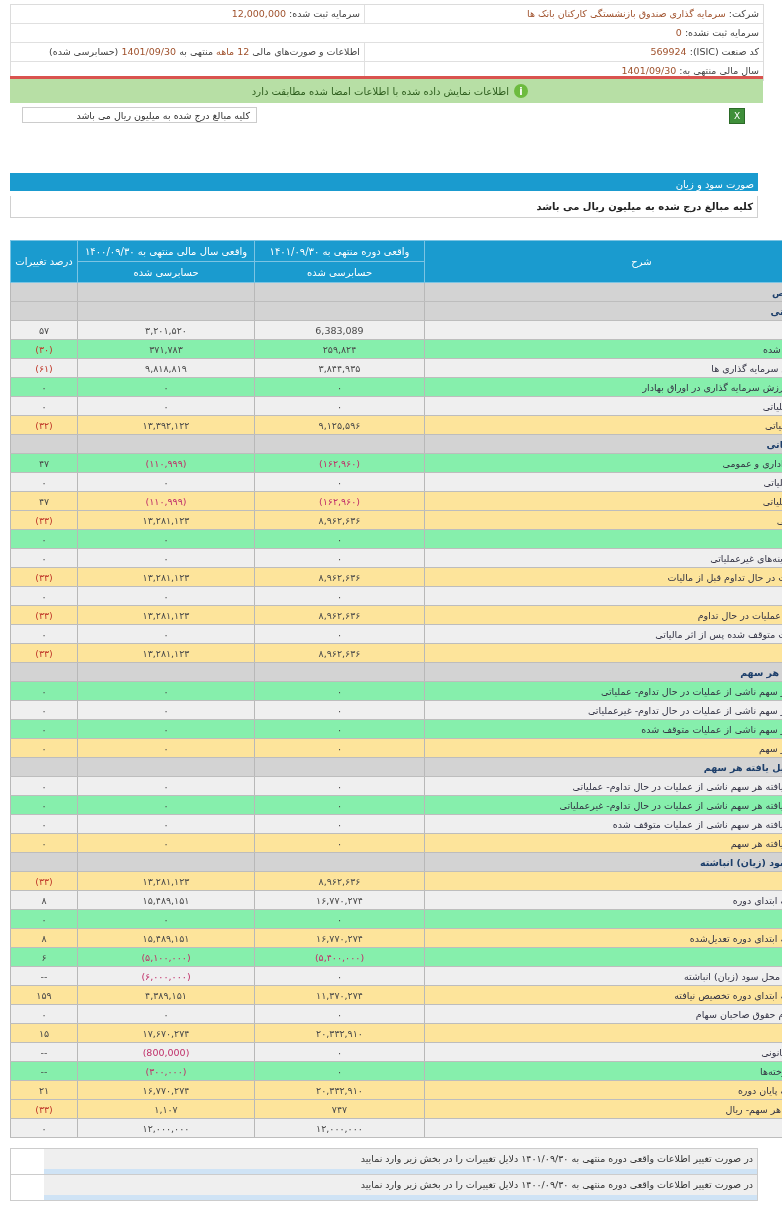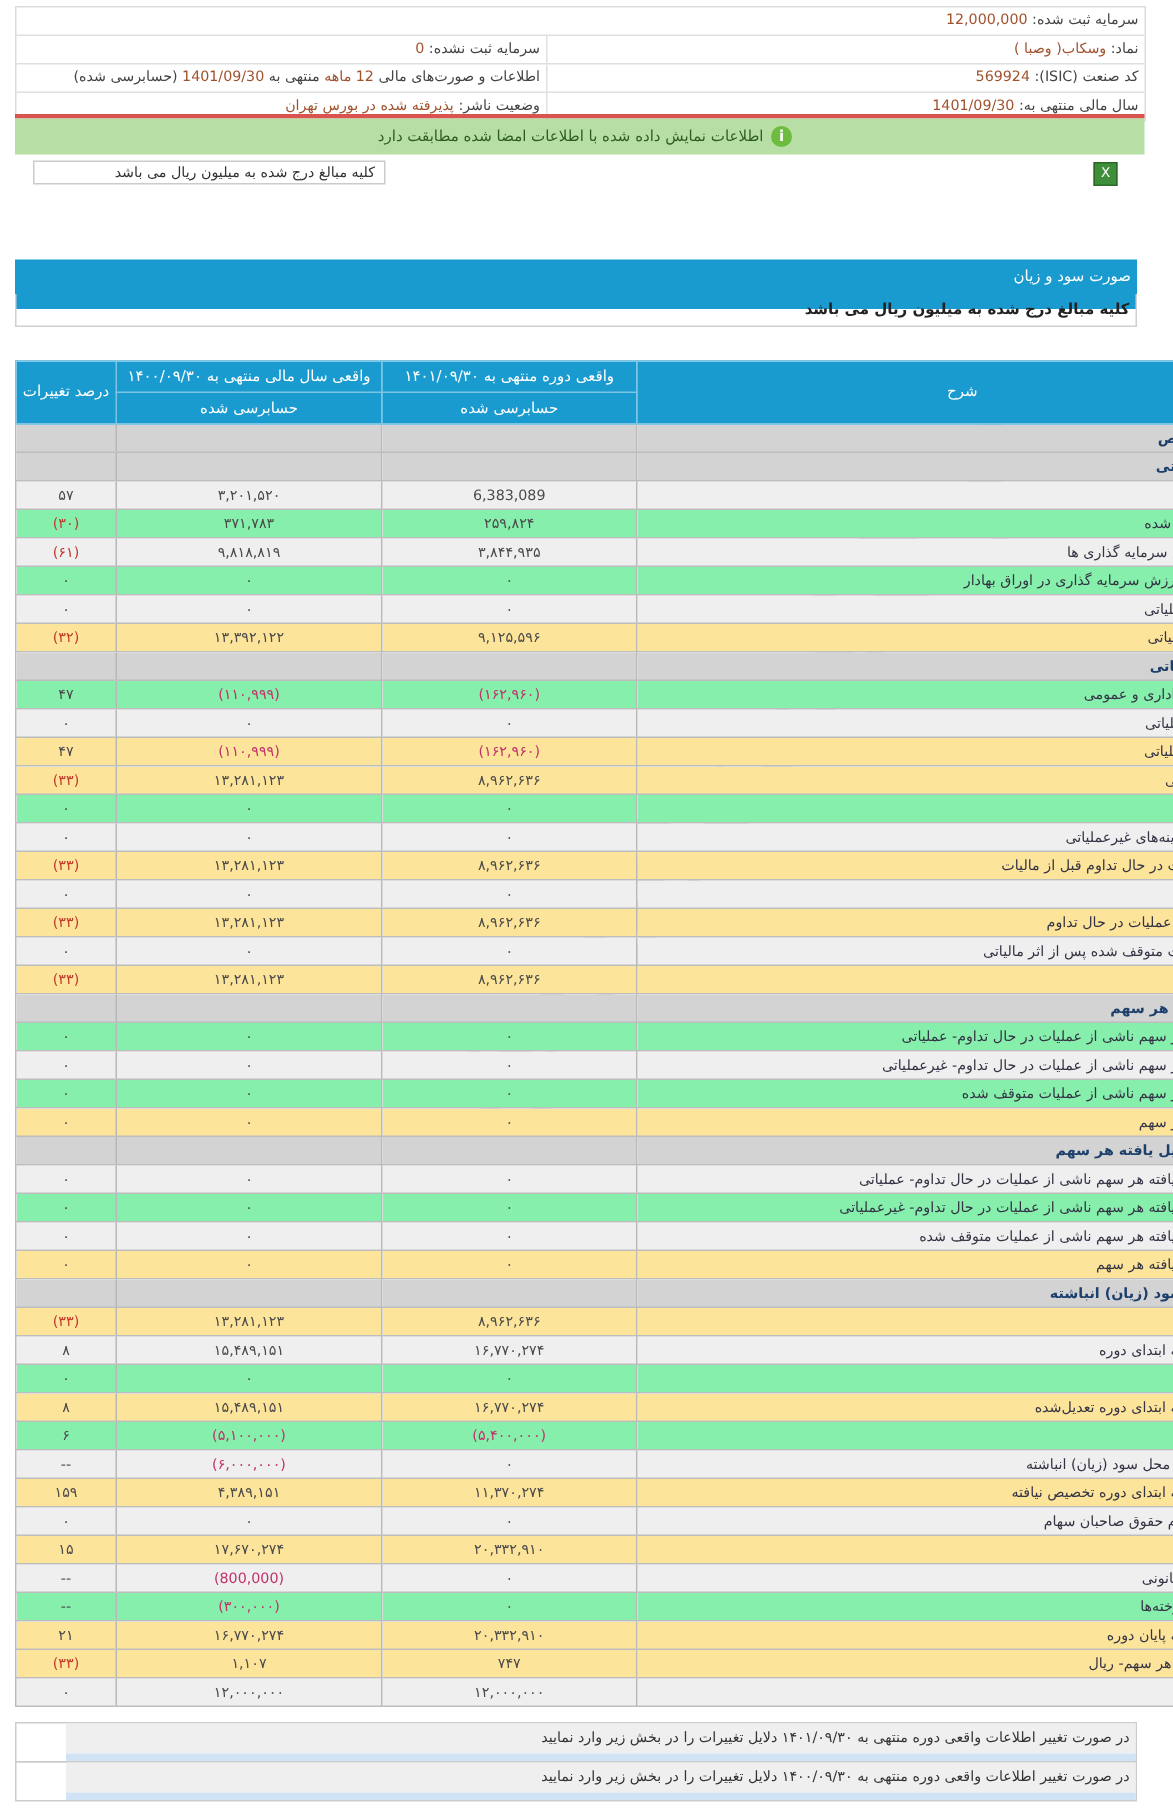--- a/index.html
+++ b/index.html
@@ -13,21 +13,21 @@
   .val { color:#a0522d; }
   .red-bar { position:absolute; left:10px; top:76px; width:753px; height:3px; background:#d9534f; }
   .green-bar { position:absolute; left:10px; top:79px; width:753px; height:24px; background:#b7dfa5;
                display:flex; align-items:center; padding-right:235px; box-sizing:border-box; color:#2e5e1e; font-size:10px; }
   .info-ico { width:14px; height:14px; border-radius:50%; background:#6dbb3f; color:#fff; font-size:10px;
               font-weight:bold; display:inline-flex; align-items:center; justify-content:center; margin-left:5px; }
   .excel { position:absolute; left:729px; top:108px; width:14px; height:14px; background:#3f8f3a; border:1px solid #2b6a27;
            color:#fff; font-size:9px; display:flex; align-items:center; justify-content:center; }
   .unit-box { position:absolute; left:22px; top:107px; width:235px; height:16px; border:1px solid #ccc; line-height:16px;
               padding-right:6px; box-sizing:border-box; font-size:9.5px; color:#333; }
-  .sec-head { position:absolute; left:10px; top:173px; width:748px; height:33px; background:#1a9bcf; color:#fff;
+  .sec-head { position:absolute; left:10px; top:173px; width:748px; height:18px; background:#1a9bcf; color:#fff;
               line-height:23px; padding-right:4px; box-sizing:border-box; font-size:10px; }
   .sec-sub { position:absolute; left:10px; top:196px; width:748px; height:22px; border:1px solid #d0d0d0; border-top:none;
              line-height:22px; padding-right:4px; box-sizing:border-box; font-weight:bold; font-size:10px; color:#222; }
   table.main { position:absolute; left:10px; top:240px; width:748px; border-collapse:collapse; table-layout:fixed; }
   table.main th { background:#1a9bcf; color:#fff; font-weight:normal; font-size:10px; border:1px solid #7cc4e3; height:18px; }
   table.main td { height:18px; border:1px solid #b8b8b8; border-top:none; border-bottom:1px solid #bdbdbd; padding:0 3px;
                   white-space:nowrap; overflow:hidden; font-size:9.5px; }
   td.desc { text-align:right; color:#334; }
   td.num { text-align:center; color:#4a4a4a; }
   td.neg { color:#c0306a; }
@@ -41,30 +41,30 @@
   .note .t { height:20px; line-height:20px; background:#efefef; padding-right:4px; font-size:9.5px; }
   .note .s { height:5px; background:#cfe3f5; }
   .watermark { position:absolute; left:200px; top:460px; font-size:80px; color:rgba(120,120,120,0.18);
                transform:rotate(-52deg); direction:ltr; white-space:nowrap; pointer-events:none; font-weight:bold; }
 </style>
 </head>
 <body>
 
 <div class="info-box">
   <div class="info-row">
+    <div class="info-cell right">
+      <span class="lbl">شرکت:</span>
+      <span class="val">سرمایه گذاری صندوق بازنشستگی کارکنان بانک ها</span>
+    </div>
     <div class="info-cell">
       <span class="lbl">سرمایه ثبت شده:</span>
       <span class="val">12,000,000</span>
     </div>
   </div>
   <div class="info-row">
-    <div class="info-cell right">
-      <span class="lbl">نماد:</span>
-      <span class="val">وسکاب( وصبا )</span>
-    </div>
     <div class="info-cell">
       <span class="lbl">سرمایه ثبت نشده:</span>
       <span class="val">0</span>
     </div>
   </div>
   <div class="info-row">
     <div class="info-cell right">
       <span class="lbl">کد صنعت (ISIC):</span>
       <span class="val">569924</span>
     </div>
@@ -73,24 +73,20 @@
       <span class="val">12 ماهه</span>
       <span class="lbl">منتهی به</span>
       <span class="val">1401/09/30</span>
       <span class="lbl">(حسابرسی شده)</span>
     </div>
   </div>
   <div class="info-row">
     <div class="info-cell right">
       <span class="lbl">سال مالی منتهی به:</span>
       <span class="val">1401/09/30</span>
-    </div>
-    <div class="info-cell">
-      <span class="lbl">وضعیت ناشر:</span>
-      <span class="val">پذیرفته شده در بورس تهران</span>
     </div>
   </div>
 </div>
 <div class="red-bar"></div>
 <div class="green-bar">
   <span class="info-ico">i</span>
   <span>اطلاعات نمایش داده شده با اطلاعات امضا شده مطابقت دارد</span>
 </div>
 
 <div class="excel">X</div>

